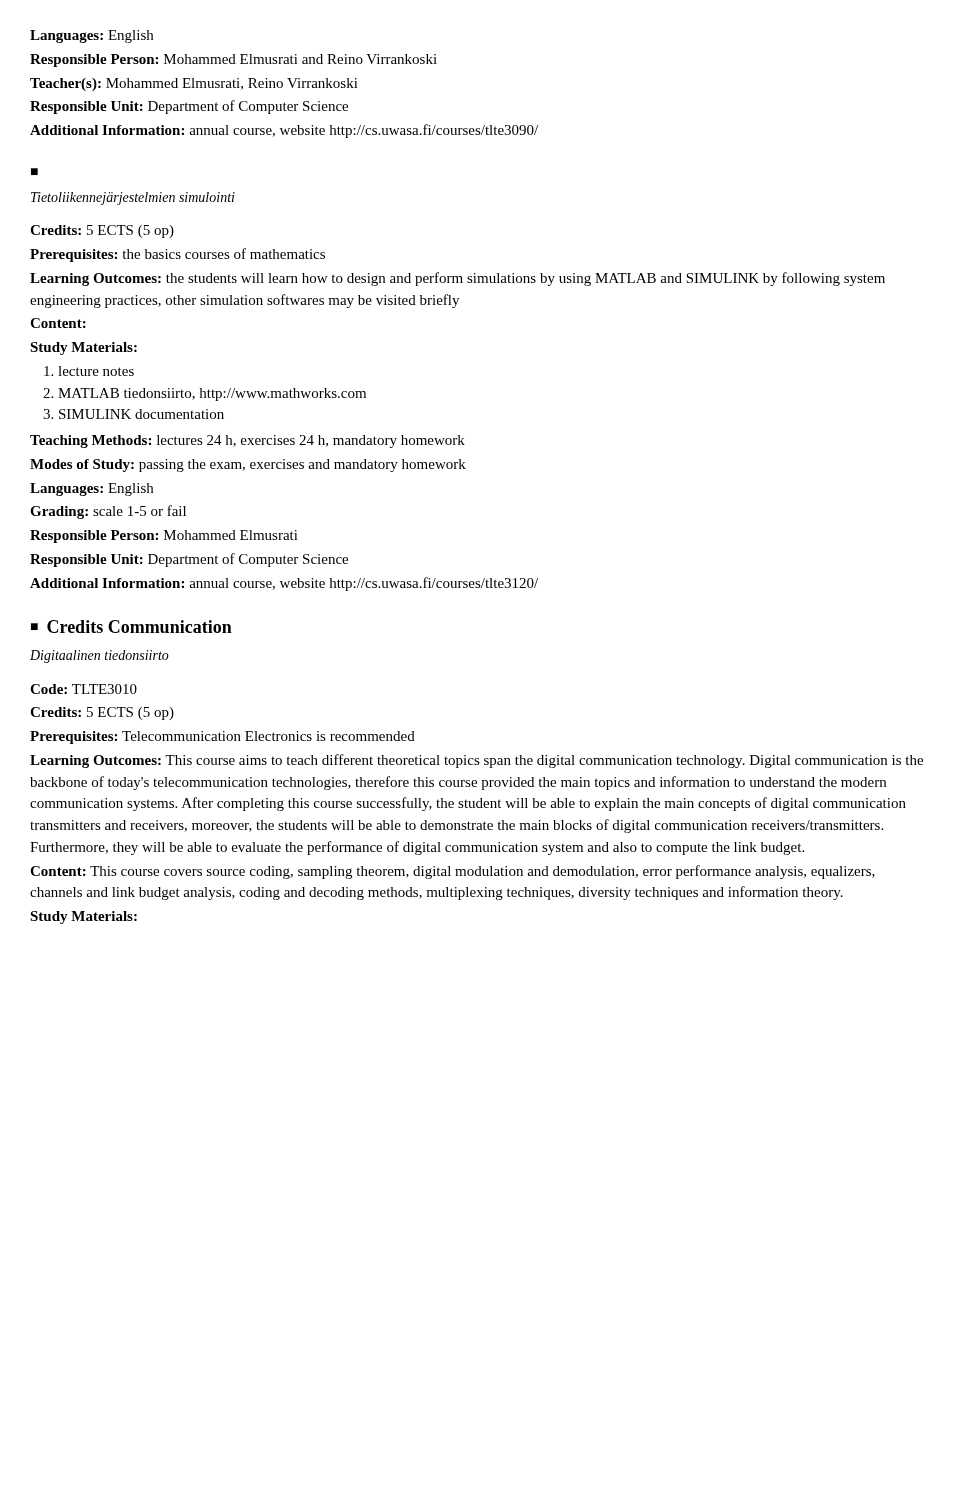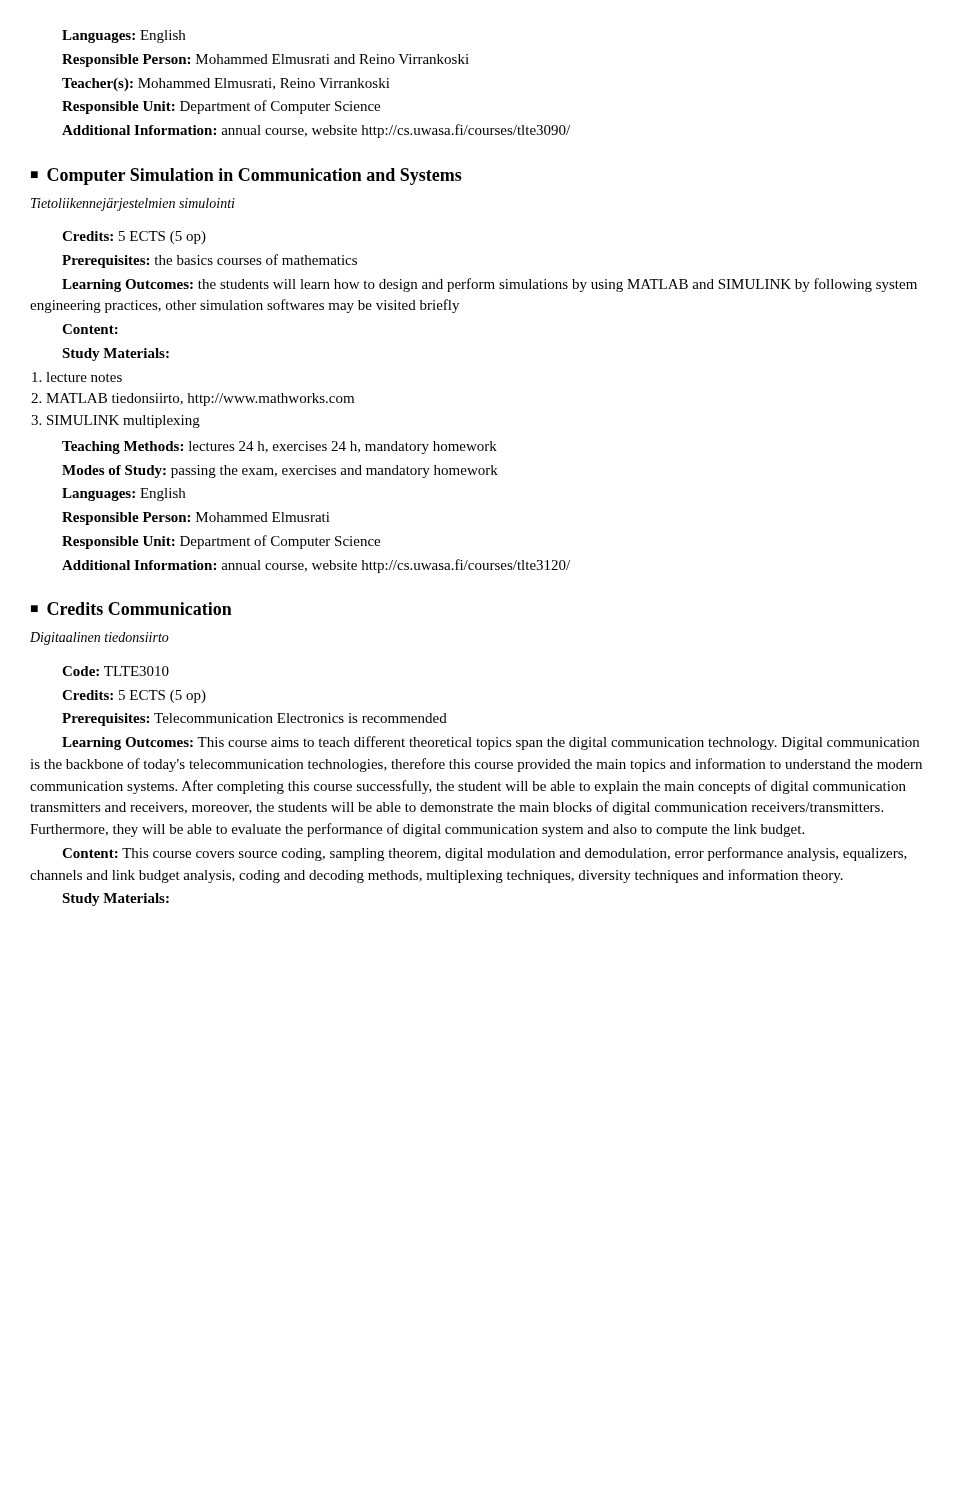--- a/index.html
+++ b/index.html
@@ -37,24 +37,23 @@
       font-style: italic;
       font-size: 14px;
       margin-bottom: 12px;
     }
     .field-line {
       margin-bottom: 2px;
       font-size: 15px;
     }
     .field-line .label {
       font-weight: bold;
-      margin-left: 32px;
     }
     .ordered-list {
-      margin-left: 16px;
+      margin-left: 28px;
       margin-top: 2px;
       margin-bottom: 4px;
     }
     .ordered-list li {
       font-size: 15px;
     }
     .section-divider {
       margin: 20px 0 16px 0;
     }
   </style>
@@ -75,21 +74,20 @@
     <span class="label">Responsible Unit:</span><span> Department of Computer Science</span>
   </div>
   <div class="field-line">
     <span class="label">Additional Information:</span><span> annual course, website http://cs.uwasa.fi/courses/tlte3090/</span>
   </div>
 </div>
 
 <div class="section-divider">
   <div class="course-title-block">
     <span class="course-title-icon">■</span>
-    <span class="course-title-text">Computer Simulation in Communication and Systems</span>
   </div>
   <div class="course-subtitle">Tietoliikennejärjestelmien simulointi</div>
 
   <div class="field-line">
     <span class="label">Credits:</span><span> 5 ECTS (5 op)</span>
   </div>
   <div class="field-line">
     <span class="label">Prerequisites:</span><span> the basics courses of mathematics</span>
   </div>
   <div class="field-line">
@@ -97,30 +95,33 @@
   </div>
   <div class="field-line">
     <span class="label">Content:</span>
   </div>
   <div class="field-line">
     <span class="label">Study Materials:</span>
   </div>
   <ol class="ordered-list">
     <li>lecture notes</li>
     <li>MATLAB tiedonsiirto, http://www.mathworks.com</li>
-    <li>SIMULINK multiplexing</li>
+    <li>SIMULINK documentation</li>
   </ol>
   <div class="field-line">
     <span class="label">Teaching Methods:</span><span> lectures 24 h, exercises 24 h, mandatory homework</span>
   </div>
   <div class="field-line">
     <span class="label">Modes of Study:</span><span> passing the exam, exercises and mandatory homework</span>
   </div>
   <div class="field-line">
     <span class="label">Languages:</span><span> English</span>
+  </div>
+  <div class="field-line">
+    <span class="label">Grading:</span><span> scale 1-5 or fail</span>
   </div>
   <div class="field-line">
     <span class="label">Responsible Person:</span><span> Mohammed Elmusrati</span>
   </div>
   <div class="field-line">
     <span class="label">Responsible Unit:</span><span> Department of Computer Science</span>
   </div>
   <div class="field-line">
     <span class="label">Additional Information:</span><span> annual course,  website http://cs.uwasa.fi/courses/tlte3120/</span>
   </div>

